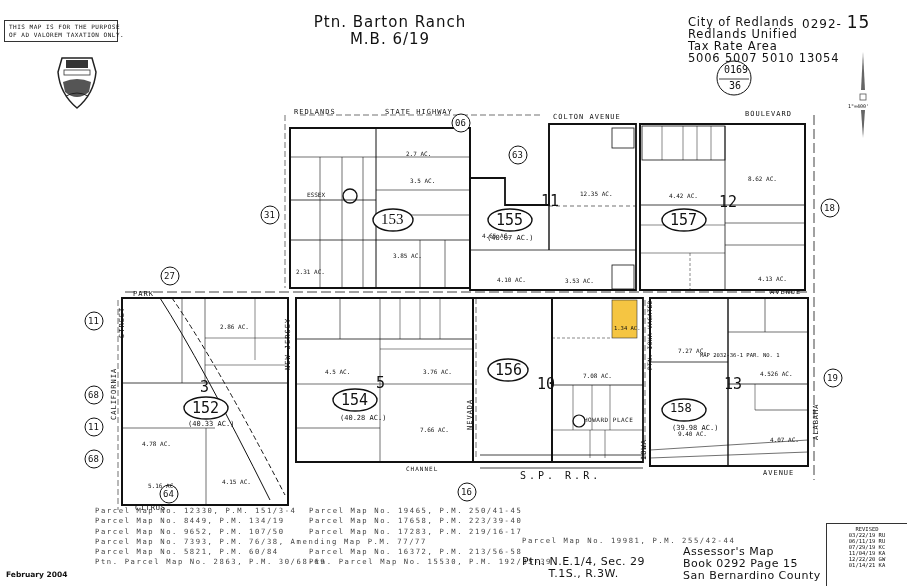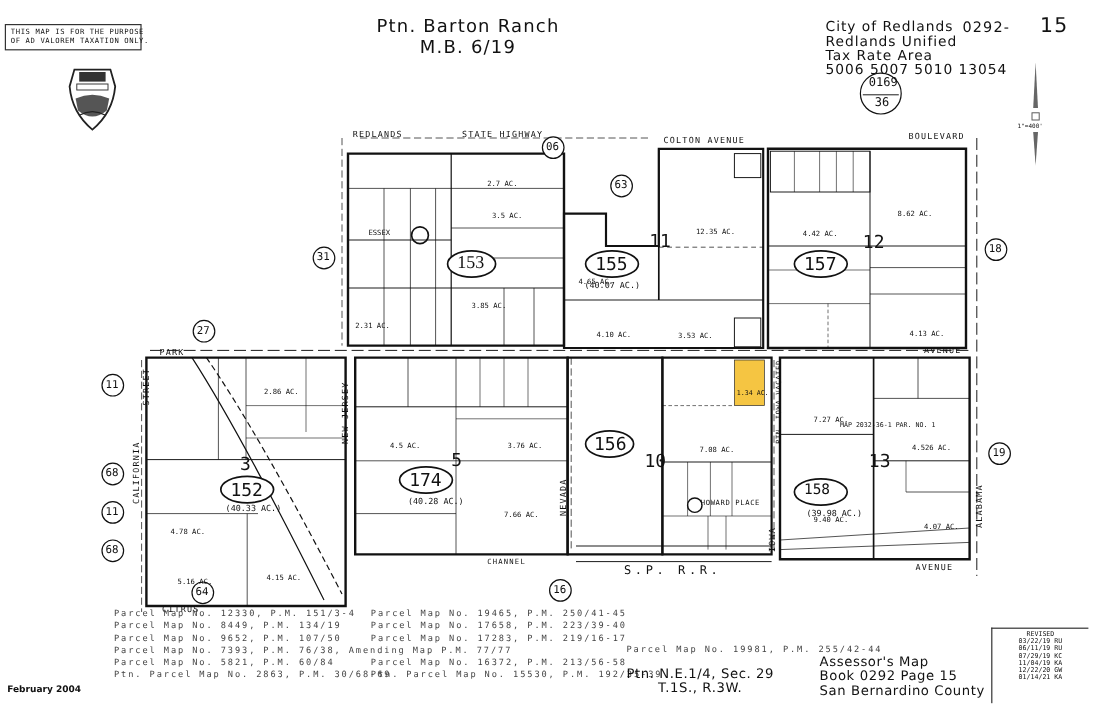--- a/index.html
+++ b/index.html
@@ -4,21 +4,21 @@
 <style>
   html, body { margin: 0; padding: 0; background: #ffffff; }
   body { width: 913px; height: 588px; position: relative; overflow: hidden;
          font-family: "DejaVu Sans Mono", "Liberation Mono", monospace; color: #111; }
   .abs { position: absolute; white-space: nowrap; }
   .disclaimer { left: 4px; top: 20px; width: 104px; border: 1px solid #333; font-size: 6px;
                 line-height: 8px; padding: 2px 4px; letter-spacing: 0.5px; }
   .title { font-family: "DejaVu Sans", sans-serif; font-size: 15px; text-align: center; line-height: 17px; letter-spacing: 1px; }
   .info { font-family: "DejaVu Sans", sans-serif; font-size: 11.5px; line-height: 12px; letter-spacing: 0.8px; }
   .pagenum { font-family: "DejaVu Sans", sans-serif; font-size: 12px; letter-spacing: 1px; }
-  .pagenum .big { font-size: 17px; margin-left: 20px; }
+  .pagenum .big { font-size: 17px; }
   .pm { font-size: 7.2px; letter-spacing: 1.6px; color: #444; line-height: 10.3px; }
   .footer-left { font-family: "DejaVu Sans", sans-serif; font-size: 7.5px; font-weight: bold; }
   .legal { font-family: "DejaVu Sans", sans-serif; font-size: 11px; line-height: 12px; letter-spacing: 0.5px; }
   .revised { left: 826px; top: 523px; width: 80px; height: 60px; border-top: 1px solid #333; border-left: 1px solid #333;
              font-size: 5.5px; line-height: 6px; text-align: center; padding-top: 2px; }
 </style>
 </head>
 <body>
 
 <div class="abs disclaimer">
@@ -189,21 +189,21 @@
 
 <div class="abs" style="left:381px;top:211px;font-size:15px;font-family:Liberation Serif, serif;">153</div>
 <div class="abs" style="left:496px;top:211px;font-size:15px;">155</div>
 <div class="abs" style="left:541px;top:192px;font-size:15px;">11</div>
 <div class="abs" style="left:487px;top:234px;font-size:7px;">(40.07 AC.)</div>
 <div class="abs" style="left:670px;top:211px;font-size:15px;">157</div>
 <div class="abs" style="left:719px;top:193px;font-size:15px;">12</div>
 <div class="abs" style="left:192px;top:399px;font-size:15px;">152</div>
 <div class="abs" style="left:200px;top:378px;font-size:15px;">3</div>
 <div class="abs" style="left:188px;top:420px;font-size:7px;">(40.33 AC.)</div>
-<div class="abs" style="left:341px;top:391px;font-size:15px;">174</div>
+<div class="abs" style="left:341px;top:391px;font-size:15px;">154</div>
 <div class="abs" style="left:376px;top:374px;font-size:15px;">5</div>
 <div class="abs" style="left:340px;top:414px;font-size:7px;">(40.28 AC.)</div>
 <div class="abs" style="left:495px;top:361px;font-size:15px;">156</div>
 <div class="abs" style="left:537px;top:375px;font-size:15px;">10</div>
 <div class="abs" style="left:670px;top:401px;font-size:12px;">158</div>
 <div class="abs" style="left:724px;top:375px;font-size:15px;">13</div>
 <div class="abs" style="left:672px;top:424px;font-size:7px;">(39.98 AC.)</div>
 
 <div class="abs" style="left:724px;top:64px;font-size:10px;">0169</div>
 <div class="abs" style="left:729px;top:80px;font-size:10px;">36</div>
@@ -217,21 +217,21 @@
 <div class="abs" style="left:88px;top:390px;font-size:9px;">68</div>
 <div class="abs" style="left:88px;top:422px;font-size:9px;">11</div>
 <div class="abs" style="left:88px;top:454px;font-size:9px;">68</div>
 <div class="abs" style="left:163px;top:489px;font-size:9px;">64</div>
 <div class="abs" style="left:461px;top:487px;font-size:9px;">16</div>
 <div class="abs" style="left:827px;top:373px;font-size:9px;">19</div>
 
 <div class="abs" style="left:294px;top:108px;font-size:7px;letter-spacing:1px;">REDLANDS</div>
 <div class="abs" style="left:385px;top:108px;font-size:7px;letter-spacing:1px;">STATE HIGHWAY</div>
 <div class="abs" style="left:553px;top:113px;font-size:7px;letter-spacing:1px;">COLTON AVENUE</div>
-<div class="abs" style="left:745px;top:110px;font-size:7px;letter-spacing:1px;margin-left:12px;">BOULEVARD</div>
+<div class="abs" style="left:745px;top:110px;font-size:7px;letter-spacing:1px;">BOULEVARD</div>
 <div class="abs" style="left:133px;top:290px;font-size:7px;letter-spacing:1px;">PARK</div>
 <div class="abs" style="left:307px;top:191px;font-size:6px;">ESSEX</div>
 <div class="abs" style="left:406px;top:465px;font-size:6px;letter-spacing:1px;">CHANNEL</div>
 <div class="abs" style="left:520px;top:470px;font-size:10px;letter-spacing:3px;">S.P. R.R.</div>
 <div class="abs" style="left:763px;top:469px;font-size:7px;letter-spacing:1px;">AVENUE</div>
 <div class="abs" style="left:770px;top:288px;font-size:7px;letter-spacing:1px;">AVENUE</div>
 <div class="abs" style="left:584px;top:416px;font-size:6px;letter-spacing:0.5px;">HOWARD PLACE</div>
 <div class="abs" style="left:135px;top:504px;font-size:7px;letter-spacing:1px;">CITRUS</div>
 <div class="abs" style="left:110px;top:420px;font-size:7px;letter-spacing:1px;transform:rotate(-90deg);transform-origin:left top;">CALIFORNIA</div>
 <div class="abs" style="left:284px;top:370px;font-size:7px;letter-spacing:1px;transform:rotate(-90deg);transform-origin:left top;">NEW JERSEY</div>

